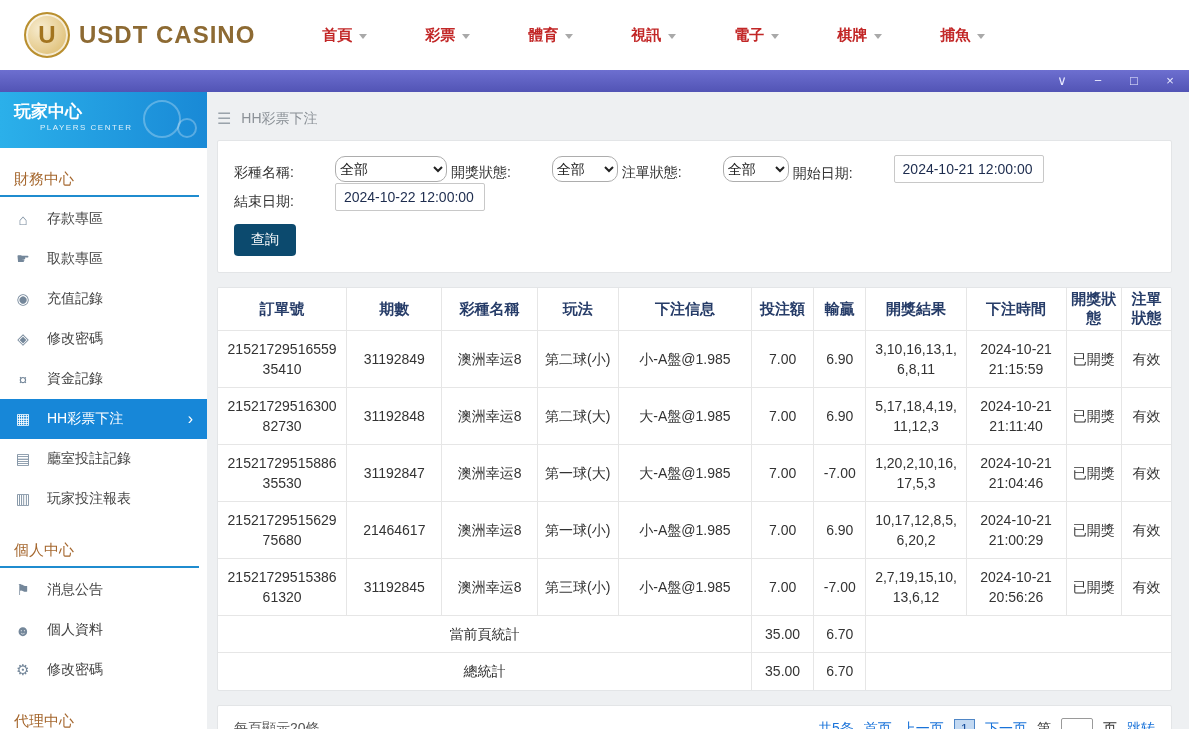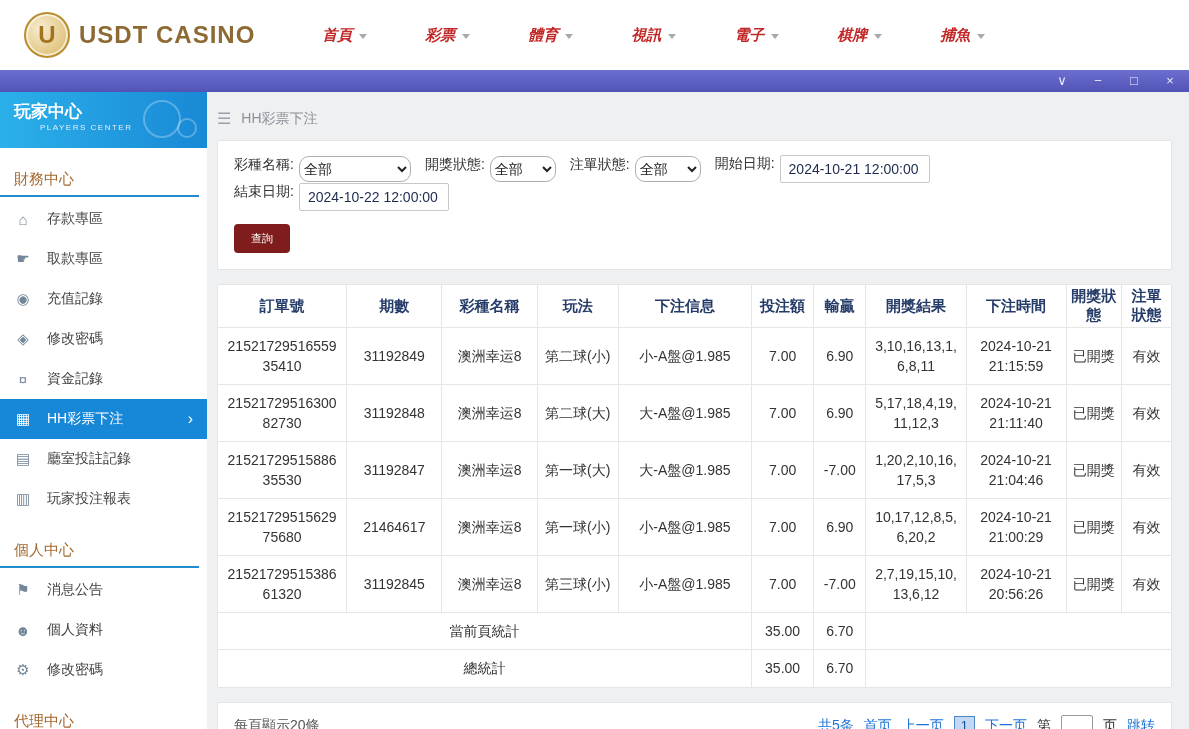--- a/index.html
+++ b/index.html
@@ -16,21 +16,21 @@
   .emblem {
     width:46px; height:46px; border-radius:50%;
     border:2px solid #b98f2f;
     background:radial-gradient(circle at 35% 35%, #f7ecd0, #d9b45e);
     box-shadow: inset 0 0 0 2px rgba(255,255,255,.65);
     display:flex; align-items:center; justify-content:center;
     font-weight:bold; font-size:24px; color:#a2741f;
   }
   .logo-text { font-size:24px; font-weight:800; color:#8d6a33; letter-spacing:1px; white-space:nowrap; }
   .mainnav { display:flex; margin-left:38px; }
-  .nav-item { display:flex; align-items:center; margin:0 29px; cursor:pointer;font-style:italic; }
+  .nav-item { display:flex; align-items:center; margin:0 29px; cursor:pointer; }
   .nav-item span.lbl { color:#c22727; font-size:15px; font-weight:600; }
   .tri-down {
     width:0; height:0; margin-left:7px; margin-top:2px;
     border-left:4px solid transparent; border-right:4px solid transparent;
     border-top:5px solid #a9a9a9;
   }
 
   
   .titlebar {
     height:22px; background:linear-gradient(180deg,#6d6fd0,#5254b5);
@@ -74,28 +74,28 @@
   .main { flex:1; background:#eef0f2; padding:0 17px 0 10px; overflow:hidden; }
   .breadcrumb { display:flex; align-items:center; gap:10px; margin:17px 0 12px; color:#8b9197; font-size:14px; }
   .hamburger { font-size:16px; color:#9aa3ab; cursor:pointer; }
 
   .card { background:#fff; border:1px solid #e3e5e7; border-radius:2px; margin-bottom:14px; }
 
   
   .filter-card { padding:14px 16px 16px; }
   .filter-row { display:flex; align-items:center; flex-wrap:wrap; }
   .f-label { color:#333; margin-right:5px; }
-  .f-group { display:flex; align-items:flex-start; margin-right:14px; }
+  .f-group { display:flex; align-items:flex-end; margin-right:4px;gap:36px; }
   select.f-select { height:26px; border:1px solid #adadad; border-radius:10px; font-size:14px; background:#fff; color:#222; }
   .sel-wide { width:112px; }
   .sel-mid { width:66px; }
   input.f-date { height:28px; width:150px; border:1px solid #c8c8c8; border-radius:2px; padding:0 8px; font-size:14px; color:#1d2c4e; }
   .query-btn {
-    margin-top:13px; background:#7f1d1d; color:#fff; border:none; border-radius:4px;
-    padding:7px 17px; font-size:11px; cursor:pointer; display:inline-block;
+    margin-top:13px; background:#0c4a6e; color:#fff; border:none; border-radius:4px;
+    padding:7px 17px; font-size:14px; cursor:pointer; display:inline-block;
   }
 
   
   .table-card { padding:0; overflow:hidden; }
   table.bets { width:100%; border-collapse:collapse; table-layout:fixed; text-align:center; }
   .bets th {
     height:42px; font-size:15px; font-weight:bold; color:#263c68;
     border:1px solid #e6e6e6; background:#fff; padding:2px 4px;
   }
   .bets td {

